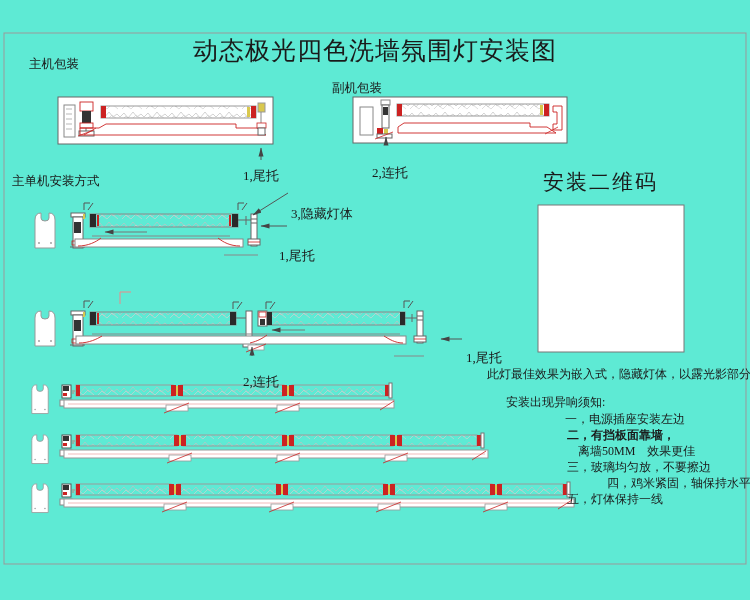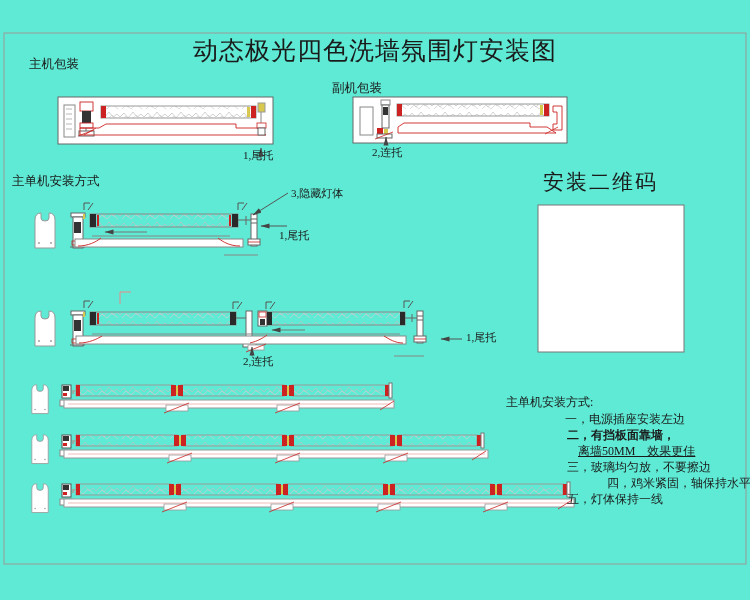--- a/index.html
+++ b/index.html
@@ -4,21 +4,21 @@
 <style>
   html,body{margin:0;padding:0;background:#ffffff;}
   .page{
     position:relative;width:750px;height:600px;background:#5eead4;
     font-family:"Liberation Serif","DejaVu Serif",serif;color:#1a1a1a;overflow:hidden;
   }
   .canvas{position:absolute;left:0;top:0;width:750px;height:600px;}
   .label{position:absolute;white-space:nowrap;line-height:1.15;}
   .title{left:0;right:0;top:37px;text-align:center;font-size:25px;letter-spacing:1px;}
   .sec{font-size:12.5px;}
-  .callout{font-size:11px;}
+  .callout{font-size:13px;margin-top:20px;}
   .qr-title{font-size:21px;letter-spacing:2px;text-align:center;}
   .note{font-size:12px;}
   .note-line{position:absolute;font-size:12px;white-space:nowrap;text-align:center;}
 </style>
 </head>
 <body>
 
 <div class="page">
 
   <svg class="canvas" viewBox="0 0 750 600">
@@ -256,24 +256,25 @@
 
   <div class="label sec" style="left:12px;top:174px;">主单机安装方式</div>
   <div class="label callout" style="left:291px;top:187px;">3,隐藏灯体</div>
   <div class="label callout" style="left:279px;top:229px;">1,尾托</div>
 
   <div class="label callout" style="left:243px;top:355px;">2,连托</div>
   <div class="label callout" style="left:466px;top:331px;">1,尾托</div>
 
   <div class="label qr-title" style="left:543px;top:170px;">安装二维码</div>
 
-  <div class="label note" style="left:506px;top:396px;">主单机安装方式:</div>
+  <div class="label note" style="left:487px;top:368px;">此灯最佳效果为嵌入式，隐藏灯体，以露光影部分</div>
+  <div class="label note" style="left:506px;top:396px;">安装出现异响须知:</div>
 
   <div>
     <div class="note-line" style="left:565px;top:411px;"><span>一，</span><span>电源插座安装左边</span></div>
     <div class="note-line" style="left:567px;top:427px;font-weight:bold;"><span>二，</span><span>有挡板面靠墙，</span></div>
-    <div class="note-line" style="left:578px;top:443px;text-decoration:underline;"><span></span><span>离墙50MM　效果更佳</span></div>
+    <div class="note-line" style="left:578px;top:443px;"><span></span><span>离墙50MM　效果更佳</span></div>
     <div class="note-line" style="left:567px;top:459px;"><span>三，</span><span>玻璃均匀放，不要擦边</span></div>
     <div class="note-line" style="left:567px;top:475px;margin-left:40px;"><span>四，</span><span>鸡米紧固，轴保持水平</span></div>
     <div class="note-line" style="left:567px;top:491px;"><span>五，</span><span>灯体保持一线</span></div>
   </div>
 
 </div>
 
 </body></html>

